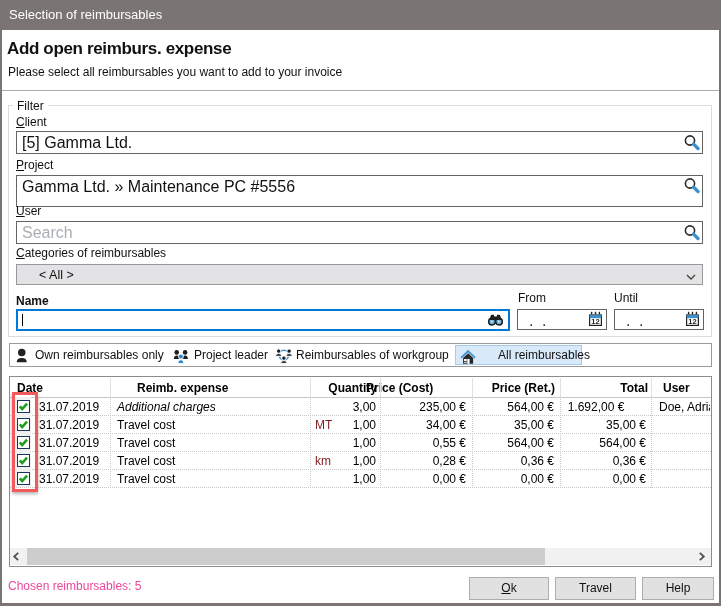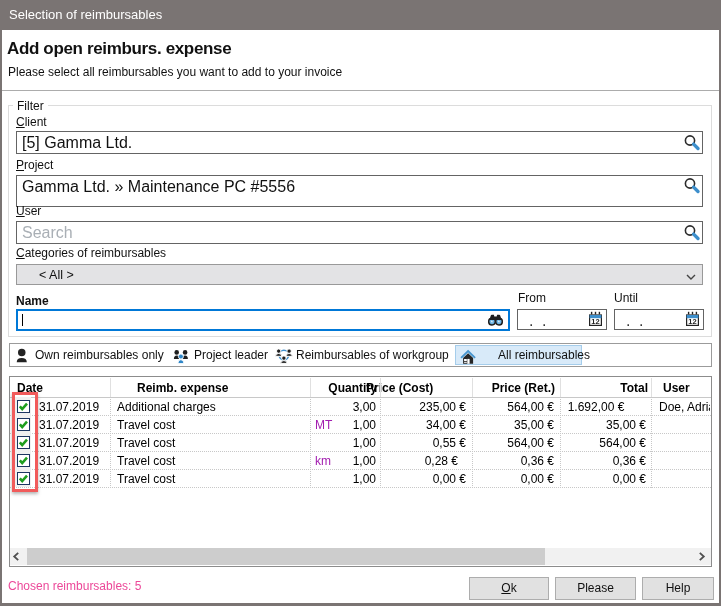--- a/index.html
+++ b/index.html
@@ -17,21 +17,21 @@
   .input { border:1px solid #646464; background:#fff; font-size:16px; color:#111; line-height:21px; padding-left:5px; }
   u.k { text-decoration:underline; }
   .icon { position:absolute; }
   .combo { left:16px; top:264px; width:687px; height:21px; background:#E3E3E5; border:1px solid #999999; font-size:12.5px; color:#111; line-height:21px; }
   .toolbar { left:9px; top:343px; width:703px; height:24px; border:1px solid #9B9B9B; background:#fff; }
   .tbtext { font-size:12px; color:#111; top:348px; }
   .seltab { left:455px; top:345px; width:127px; height:20px; background:#D8EAF9; border:1px solid #A5CDEB; }
   .table { left:9px; top:376px; width:703px; height:191px; border:1px solid #8C8C8C; background:#fff; }
   .th { font-size:12px; font-weight:bold; color:#000; top:381px; }
   .td { font-size:12px; color:#000; }
-  .unit { color:#a21caf; }
+  .unit { color:#7f1d1d; }
   .vline-h { top:378px; height:19px; width:1px; background:#E0E0E0; }
   .vline-b { top:397px; height:91px; width:1px; border-left:1px dotted #C8C8C8; }
   .hline-d { left:10px; width:701px; height:1px; border-top:1px dotted #C8C8C8; }
   .cbcell { left:13px; width:18px; height:18px; background:#F0F0F0; }
   .cb { left:17px; width:13px; height:13px; background:#fff; border:1px solid #1C3661; }
   .redbox { left:11.5px; top:391.5px; width:26.5px; height:100.5px; border:3px solid #F15B5B; box-shadow:0 2px 3px rgba(120,120,120,.55); z-index:10; }
   .sbar { left:10px; top:548px; width:701px; height:17px; background:#F1F1F1; }
   .sthumb { left:27px; top:548px; width:518px; height:17px; background:#CDCDCD; }
   .status { left:8px; top:579px; font-size:12px; color:#ec4899; }
   .btn { top:577px; height:23px; background:#E1E1E1; border:1px solid #ADADAD; font-size:12px; color:#111; text-align:center; line-height:21px; }
@@ -176,21 +176,21 @@
   <div class="abs hline-d" style="top:487px;"></div>
 
   <div id="rows">
     <div class="abs cbcell" style="top:397px;"></div>
     <div class="abs cb" style="top:400px;">
         <svg width="11" height="11" viewBox="0 0 11 11" style="position:absolute;left:0;top:0;">
           <polyline points="1.8,5.4 4.2,8 9,2.6" fill="none" stroke="#1E9E1E" stroke-width="2.6"></polyline>
         </svg>
     </div>
     <div class="abs td" style="left:39px; top:399.6px;">31.07.2019</div>
-    <div class="abs td" style="left:117px; top:399.6px;">Additional charges</div>
+    <div class="abs td" style="left:117px; top:399.6px;font-style:italic;">Additional charges</div>
     <div class="abs td" style="left:276px; top:399.6px; width:100px; text-align:right;">3,00</div>
     <div class="abs td" style="left:366px; top:399.6px; width:100px; text-align:right;">235,00 €</div>
     <div class="abs td" style="left:454px; top:399.6px; width:100px; text-align:right;">564,00 €</div>
     <div class="abs td" style="left:546px; top:399.6px; width:100px; text-align:center;">1.692,00 €</div>
     <div class="abs td" style="left:659px; top:399.6px; width:51px; overflow:hidden; white-space:nowrap;">Doe, Adrian</div>
     <div class="abs cbcell" style="top:415px;"></div>
     <div class="abs cb" style="top:418px;">
         <svg width="11" height="11" viewBox="0 0 11 11" style="position:absolute;left:0;top:0;">
           <polyline points="1.8,5.4 4.2,8 9,2.6" fill="none" stroke="#1E9E1E" stroke-width="2.6"></polyline>
         </svg>
@@ -217,21 +217,21 @@
     <div class="abs cbcell" style="top:451px;"></div>
     <div class="abs cb" style="top:454px;">
         <svg width="11" height="11" viewBox="0 0 11 11" style="position:absolute;left:0;top:0;">
           <polyline points="1.8,5.4 4.2,8 9,2.6" fill="none" stroke="#1E9E1E" stroke-width="2.6"></polyline>
         </svg>
     </div>
     <div class="abs td" style="left:39px; top:453.6px;">31.07.2019</div>
     <div class="abs td" style="left:117px; top:453.6px;">Travel cost</div>
     <div class="abs td unit" style="left:315px; top:453.6px;">km</div>
     <div class="abs td" style="left:276px; top:453.6px; width:100px; text-align:right;">1,00</div>
-    <div class="abs td" style="left:358px; top:453.6px; width:100px; text-align:right;">0,28 €</div>
+    <div class="abs td" style="left:366px; top:453.6px; width:100px; text-align:right;">0,28 €</div>
     <div class="abs td" style="left:454px; top:453.6px; width:100px; text-align:right;">0,36 €</div>
     <div class="abs td" style="left:546px; top:453.6px; width:100px; text-align:right;">0,36 €</div>
     <div class="abs cbcell" style="top:469px;"></div>
     <div class="abs cb" style="top:472px;">
         <svg width="11" height="11" viewBox="0 0 11 11" style="position:absolute;left:0;top:0;">
           <polyline points="1.8,5.4 4.2,8 9,2.6" fill="none" stroke="#1E9E1E" stroke-width="2.6"></polyline>
         </svg>
     </div>
     <div class="abs td" style="left:39px; top:471.6px;">31.07.2019</div>
     <div class="abs td" style="left:117px; top:471.6px;">Travel cost</div>
@@ -247,16 +247,16 @@
   <div class="abs sthumb"></div>
   <svg class="icon" style="left:12px; top:552px;" width="9" height="9" viewBox="0 0 9 9">
     <polyline points="6.2,0.8 2.2,4.5 6.2,8.2" fill="none" stroke="#4F4F4F" stroke-width="1.8"></polyline>
   </svg>
   <svg class="icon" style="left:697px; top:552px;" width="9" height="9" viewBox="0 0 9 9">
     <polyline points="2.8,0.8 6.8,4.5 2.8,8.2" fill="none" stroke="#4F4F4F" stroke-width="1.8"></polyline>
   </svg>
 
   <div class="abs status">Chosen reimbursables: 5</div>
   <div class="abs btn" style="left:469px; width:80px;"><u class="k">O</u>k</div>
-  <div class="abs btn" style="left:555px; width:81px;">Please</div>
+  <div class="abs btn" style="left:555px; width:81px;">Travel</div>
   <div class="abs btn" style="left:642px; width:72px;">Help</div>
 
   <div class="abs frame"></div>
 
 </body></html>

